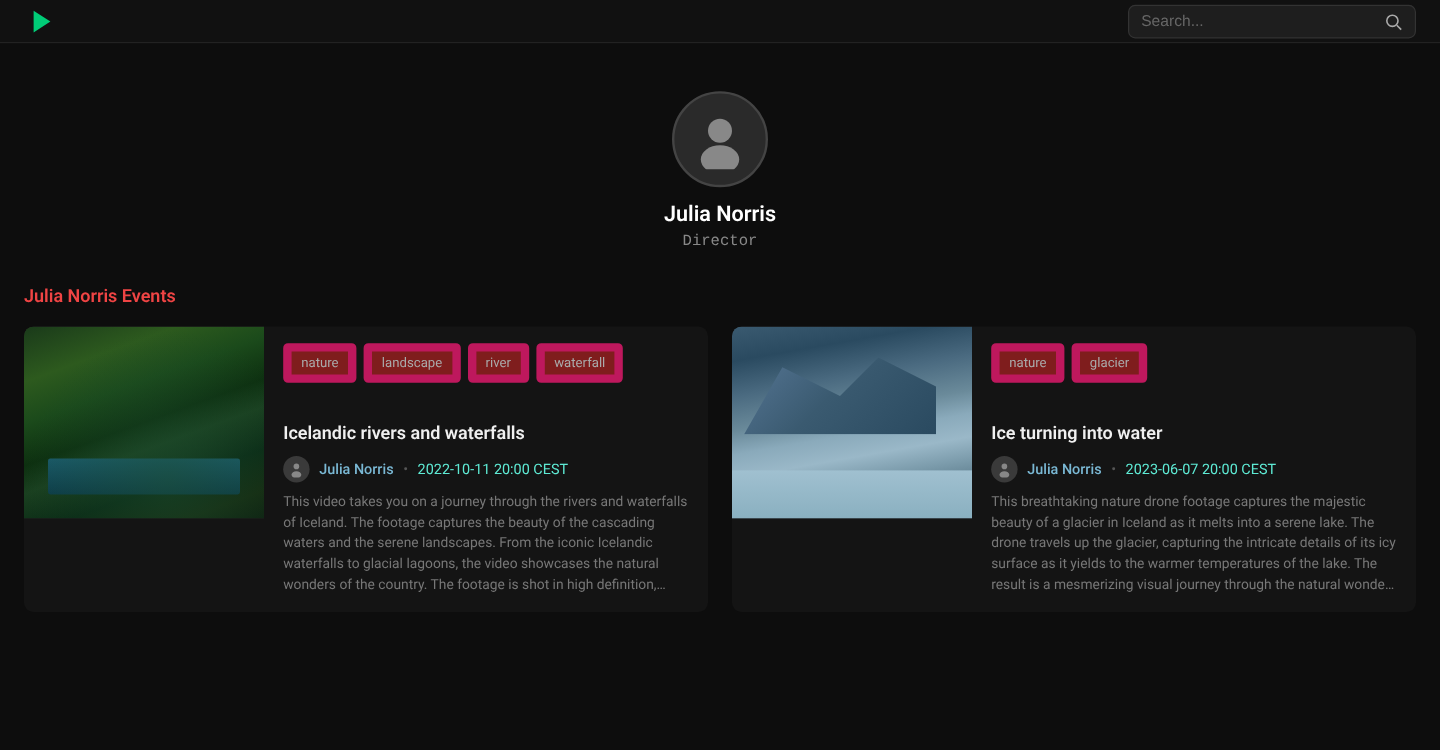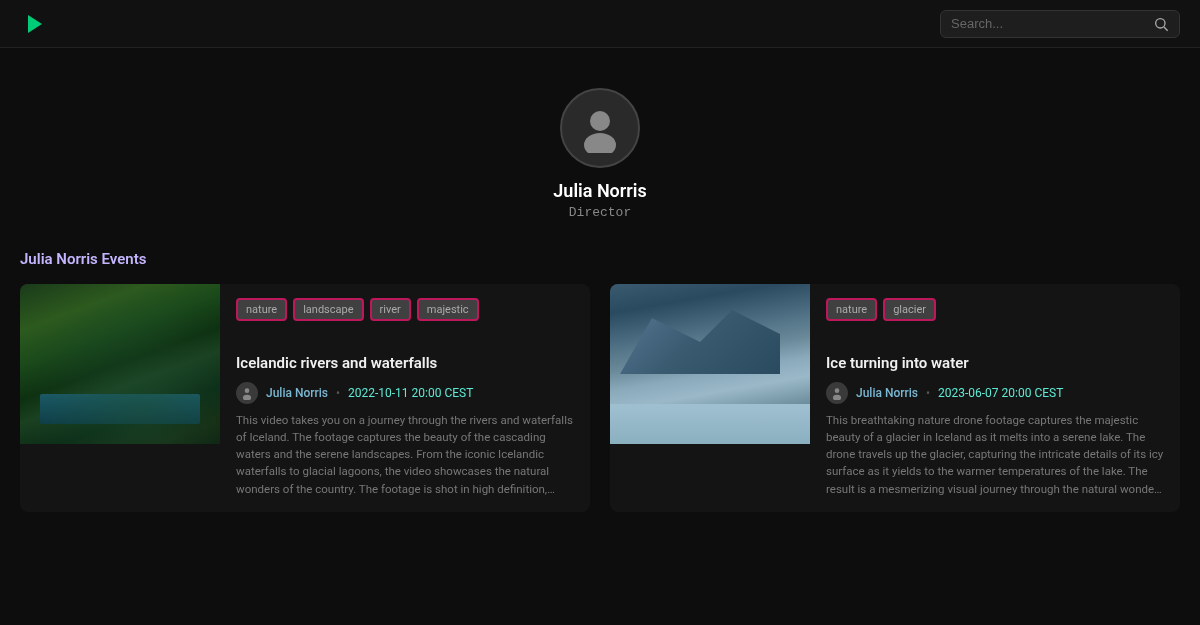--- a/index.html
+++ b/index.html
@@ -12,21 +12,21 @@
       width: 1200px;
     }
 
     
     .header {
       display: flex;
       align-items: center;
       justify-content: space-between;
       background-color: #111111;
       padding: 0 20px;
-      height: 48px;
+      height: 36px;
       border-bottom: 1px solid #222;
     }
 
     .logo {
       display: flex;
       align-items: center;
     }
 
     .logo-icon {
       width: 28px;
@@ -104,21 +104,21 @@
     }
 
     
     .events-section {
       padding: 0 20px 40px;
     }
 
     .events-section-title {
       font-size: 15px;
       font-weight: 600;
-      color: #c4b5fd;
+      color: #ef4444;
       margin-bottom: 16px;
     }
 
     .events-grid {
       display: flex;
       gap: 20px;
     }
 
     
     .event-card {
@@ -220,26 +220,26 @@
       gap: 8px;
     }
 
     .tag-row {
       display: flex;
       gap: 6px;
       flex-wrap: wrap;
     }
 
     .tag {
-      background-color: #404040;
+      background-color: #7f1d1d;
       color: #aaaaaa;
       font-size: 11px;
       padding: 3px 8px;
       border-radius: 4px;
-      border: 2px solid #be185d;
+      border: 7px solid #be185d;
       text-align: center;
     }
 
     .card-title {
       font-size: 15px;
       font-weight: 600;
       color: #f0f0f0;
       line-height: 1.3;
       margin-top: 25px;
     }
@@ -332,21 +332,21 @@
 
     <div class="event-card">
       <div class="card-thumbnail">
         <div class="thumbnail-river"></div>
       </div>
       <div class="card-body">
         <div class="tag-row">
           <span class="tag">nature</span>
           <span class="tag">landscape</span>
           <span class="tag">river</span>
-          <span class="tag">majestic</span>
+          <span class="tag">waterfall</span>
         </div>
         <div class="card-title">Icelandic rivers and waterfalls</div>
         <div class="card-meta">
           <div class="meta-avatar">
             <svg viewBox="0 0 24 24" xmlns="http://www.w3.org/2000/svg">
               <circle cx="12" cy="8" r="4" fill="#888"></circle>
               <ellipse cx="12" cy="20" rx="7" ry="5" fill="#888"></ellipse>
             </svg>
           </div>
           <span class="meta-author">Julia Norris</span>

